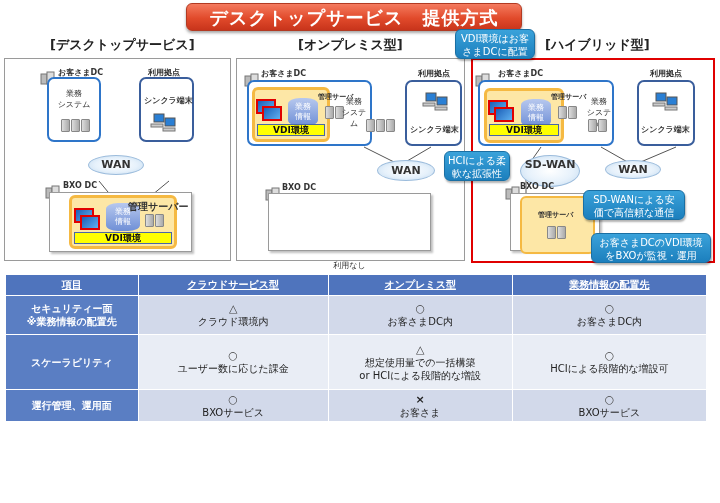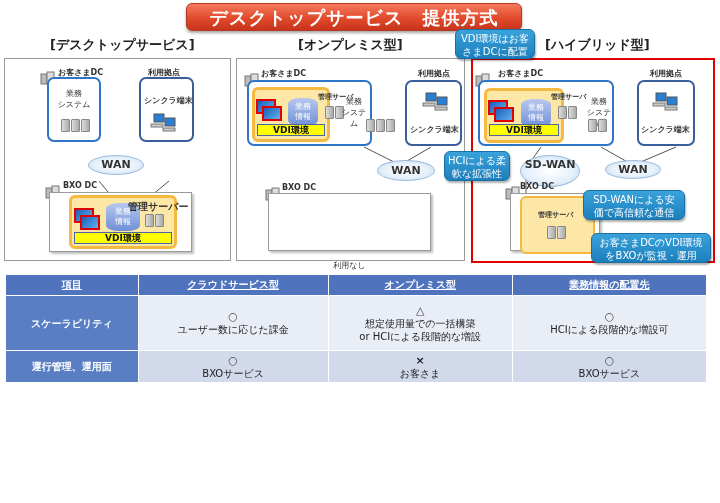--- a/index.html
+++ b/index.html
@@ -201,20 +201,36 @@
     </colgroup>
   <thead>
     <tr>
       <th>項目</th>
       <th>クラウドサービス型</th>
       <th>オンプレミス型</th>
       <th>業務情報の配置先</th>
     </tr>
   </thead>
   <tbody id="tbody">
+      <tr class="r-odd" style="height: 39px;">
+        <td class="rh" style="white-space: pre-line;">セキュリティー面
+※業務情報の配置先</td>
+        <td class="c">
+          <span class="mark">△</span>
+          <span style="white-space: pre-line; display: block;">クラウド環境内</span>
+        </td>
+        <td class="c">
+          <span class="mark">○</span>
+          <span style="white-space: pre-line; display: block;">お客さまDC内</span>
+        </td>
+        <td class="c">
+          <span class="mark">○</span>
+          <span style="white-space: pre-line; display: block;">お客さまDC内</span>
+        </td>
+      </tr>
       <tr class="r-even" style="height: 55px;">
         <td class="rh" style="white-space: pre-line;">スケーラビリティ</td>
         <td class="c">
           <span class="mark">○</span>
           <span style="white-space: pre-line; display: block;">ユーザー数に応じた課金</span>
         </td>
         <td class="c">
           <span class="mark">△</span>
           <span style="white-space: pre-line; display: block;">想定使用量での一括構築
 or HCIによる段階的な増設</span>

